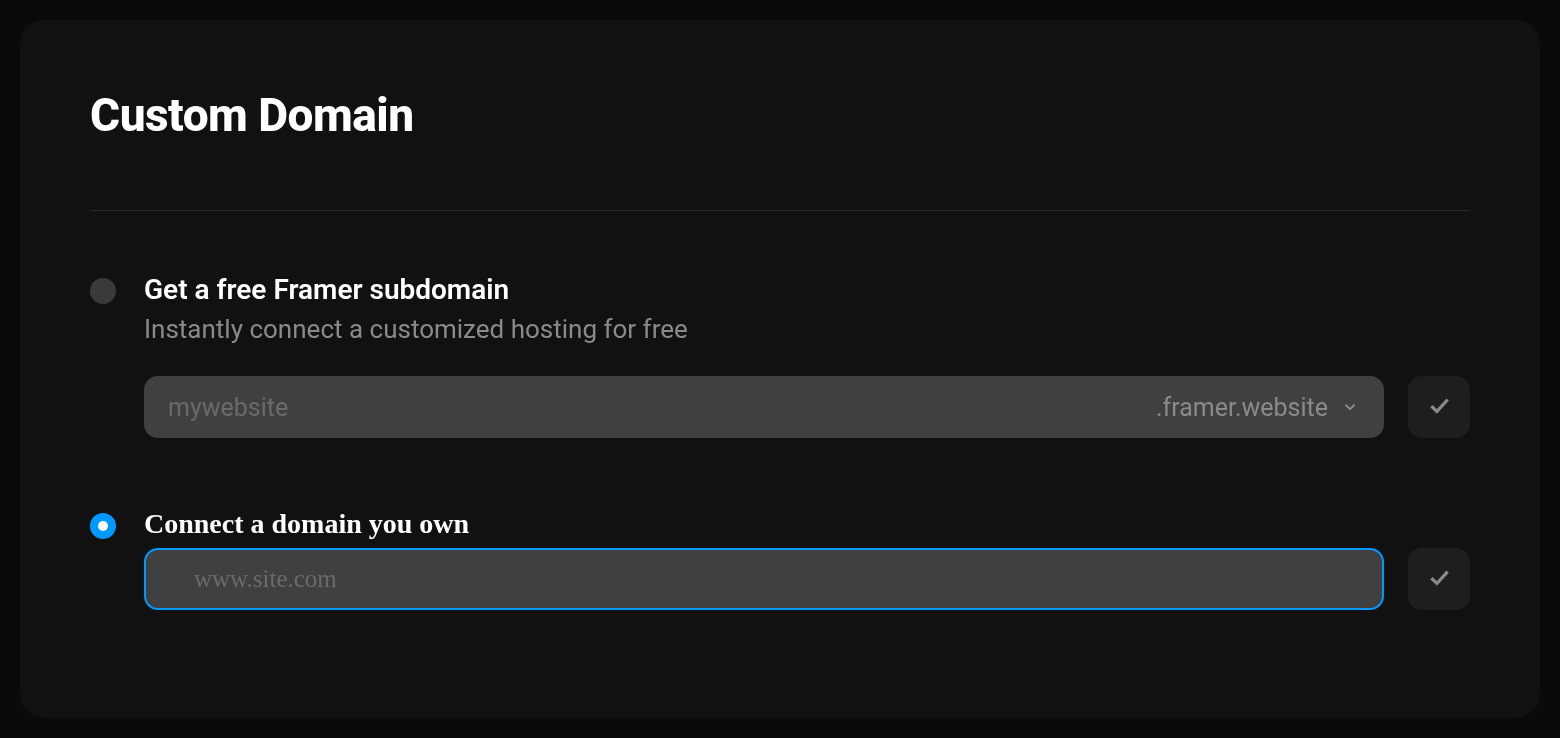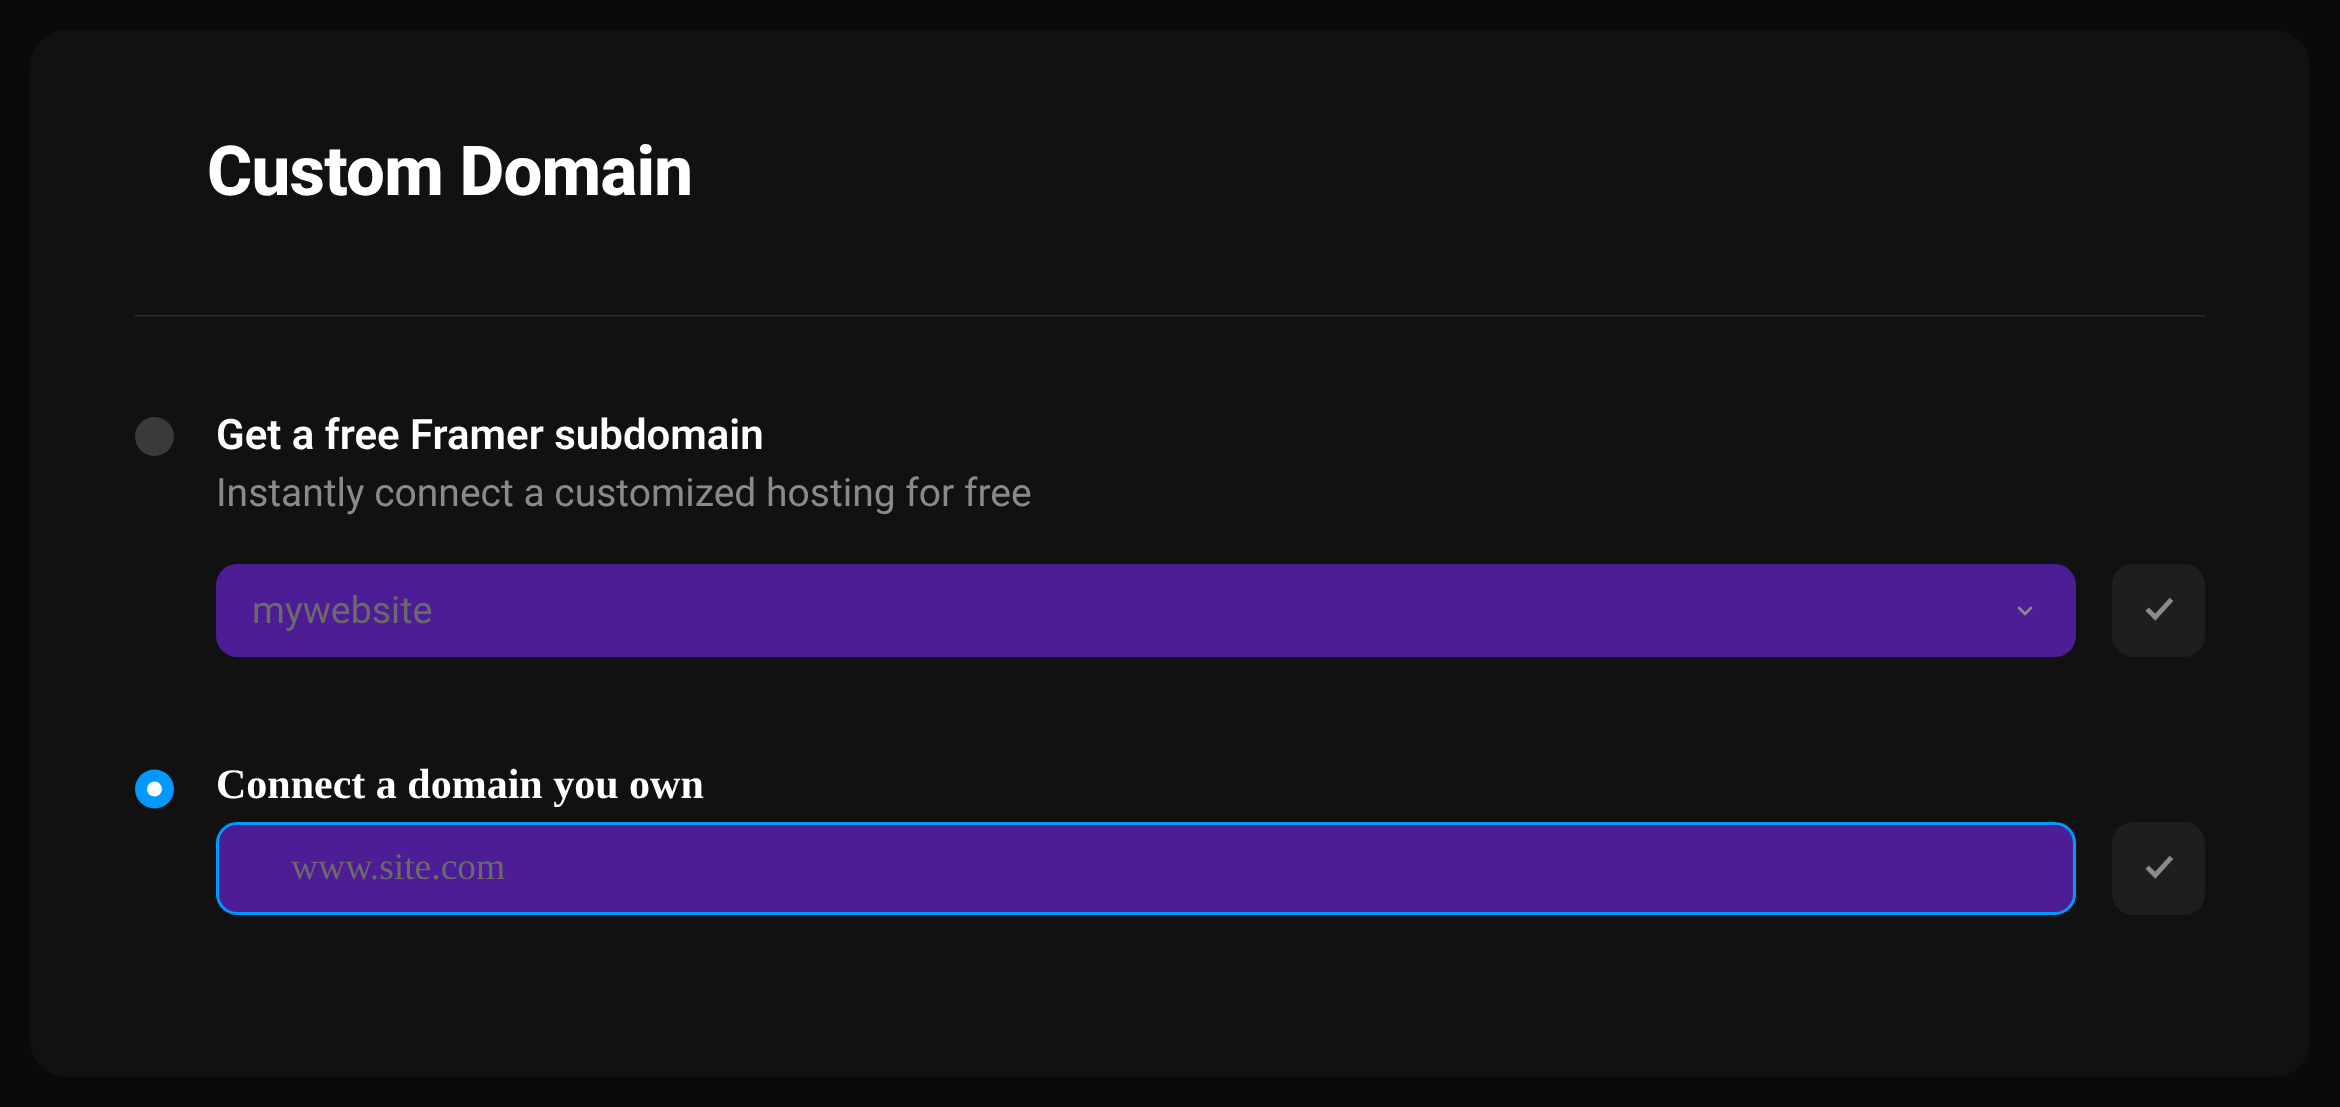--- a/index.html
+++ b/index.html
@@ -22,21 +22,20 @@
       padding: 68px 70px 50px 70px;
       width: 100%;
       height: 100%;
     }
     .title {
       color: #ffffff;
       font-size: 46px;
       font-weight: 800;
       letter-spacing: -0.5px;
       margin-bottom: 68px;
-      margin-left: 48px;
     }
     .divider {
       border: none;
       border-top: 1px solid #2a2a2a;
       margin-bottom: 62px;
     }
     .option-block {
       display: flex;
       align-items: flex-start;
       gap: 28px;
@@ -88,21 +87,21 @@
       font-weight: 400;
       margin-bottom: 32px;
     }
     .input-row {
       display: flex;
       align-items: center;
       gap: 24px;
     }
     .input-wrap {
       flex: 1;
-      background: #4c1d95;
+      background: #404040;
       border-radius: 14px;
       height: 62px;
       display: flex;
       align-items: center;
       padding: 0 22px;
       position: relative;
       border: 2px solid transparent;
     }
     .input-wrap.focused {
       border: 2px solid #0099ff;
@@ -170,20 +169,21 @@
 
   <div class="option-block">
     <div class="radio radio-unselected"></div>
     <div class="option-content">
       <div class="option-title">Get a free Framer subdomain</div>
       <div class="option-desc">Instantly connect a customized hosting for free</div>
       <div class="input-row">
         <div class="input-wrap">
           <input class="input-field" type="text" placeholder="mywebsite" style="">
           <div class="suffix-group">
+            <span>.framer.website</span>
             <span class="chevron-icon">
               <svg viewBox="0 0 24 24">
                   <polyline points="6 9 12 15 18 9"></polyline>
                 </svg>
             </span>
           </div>
         </div>
         <div class="confirm-btn">
           <span>
             <svg viewBox="0 0 24 24">

